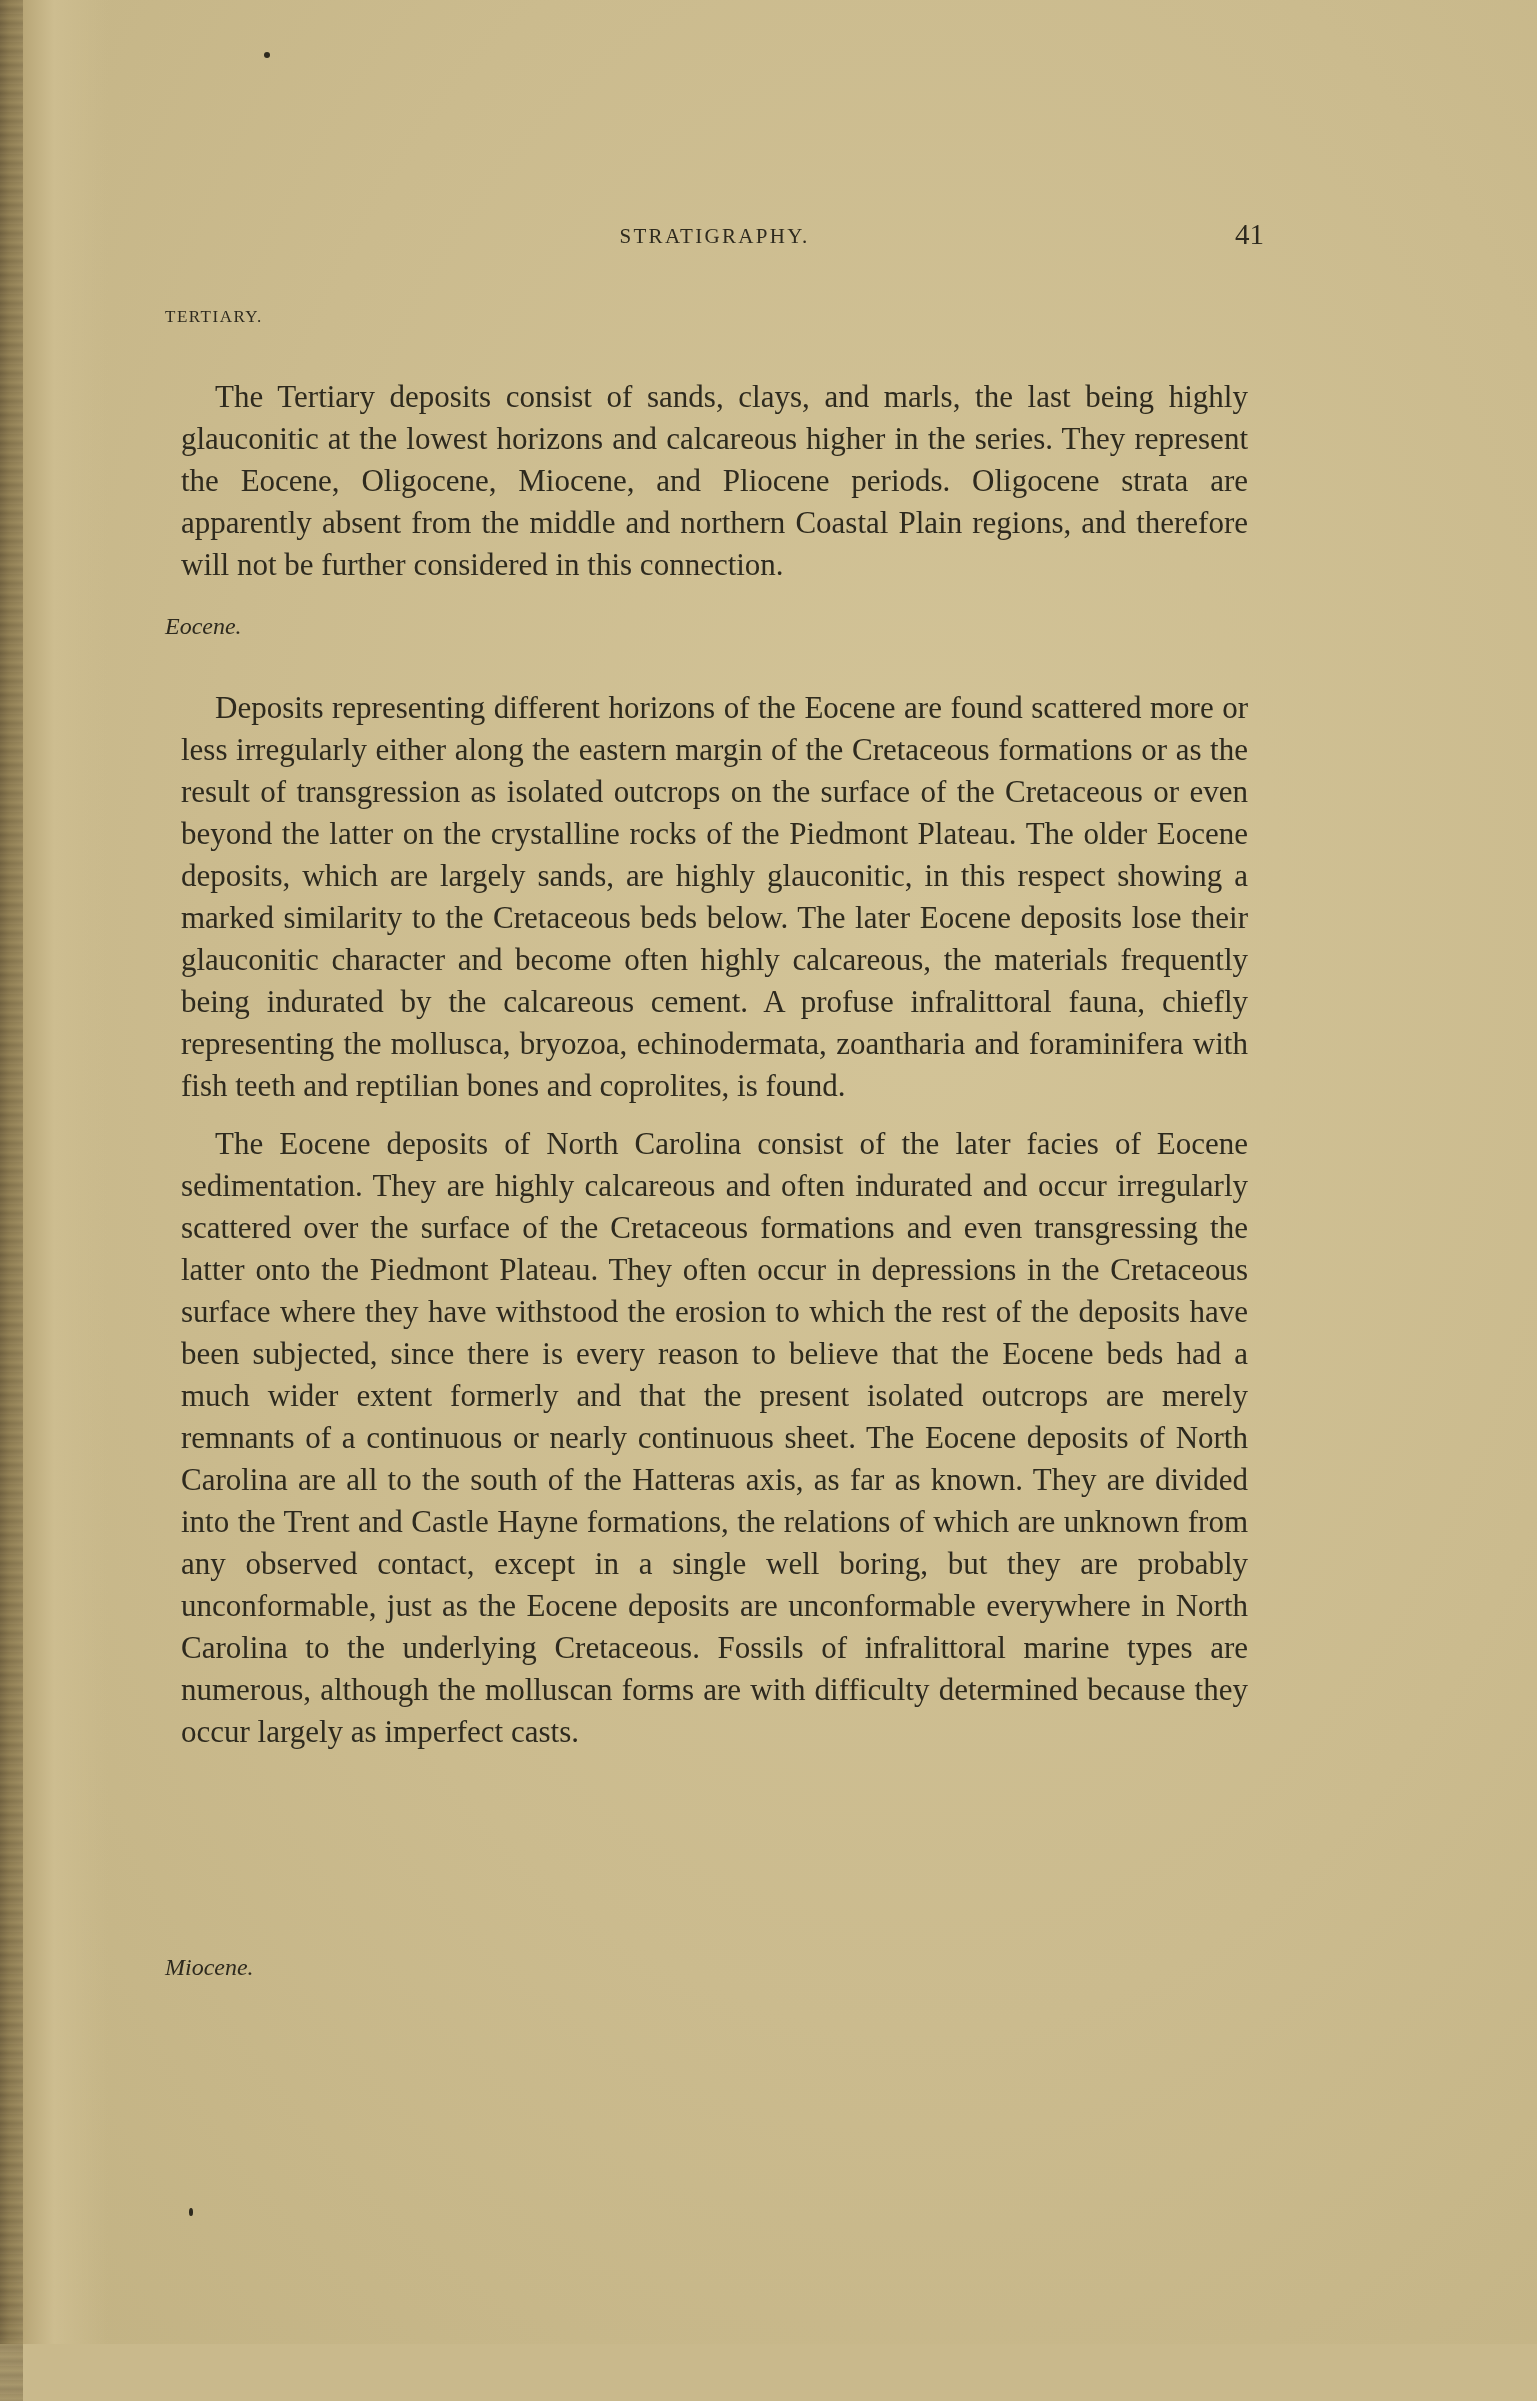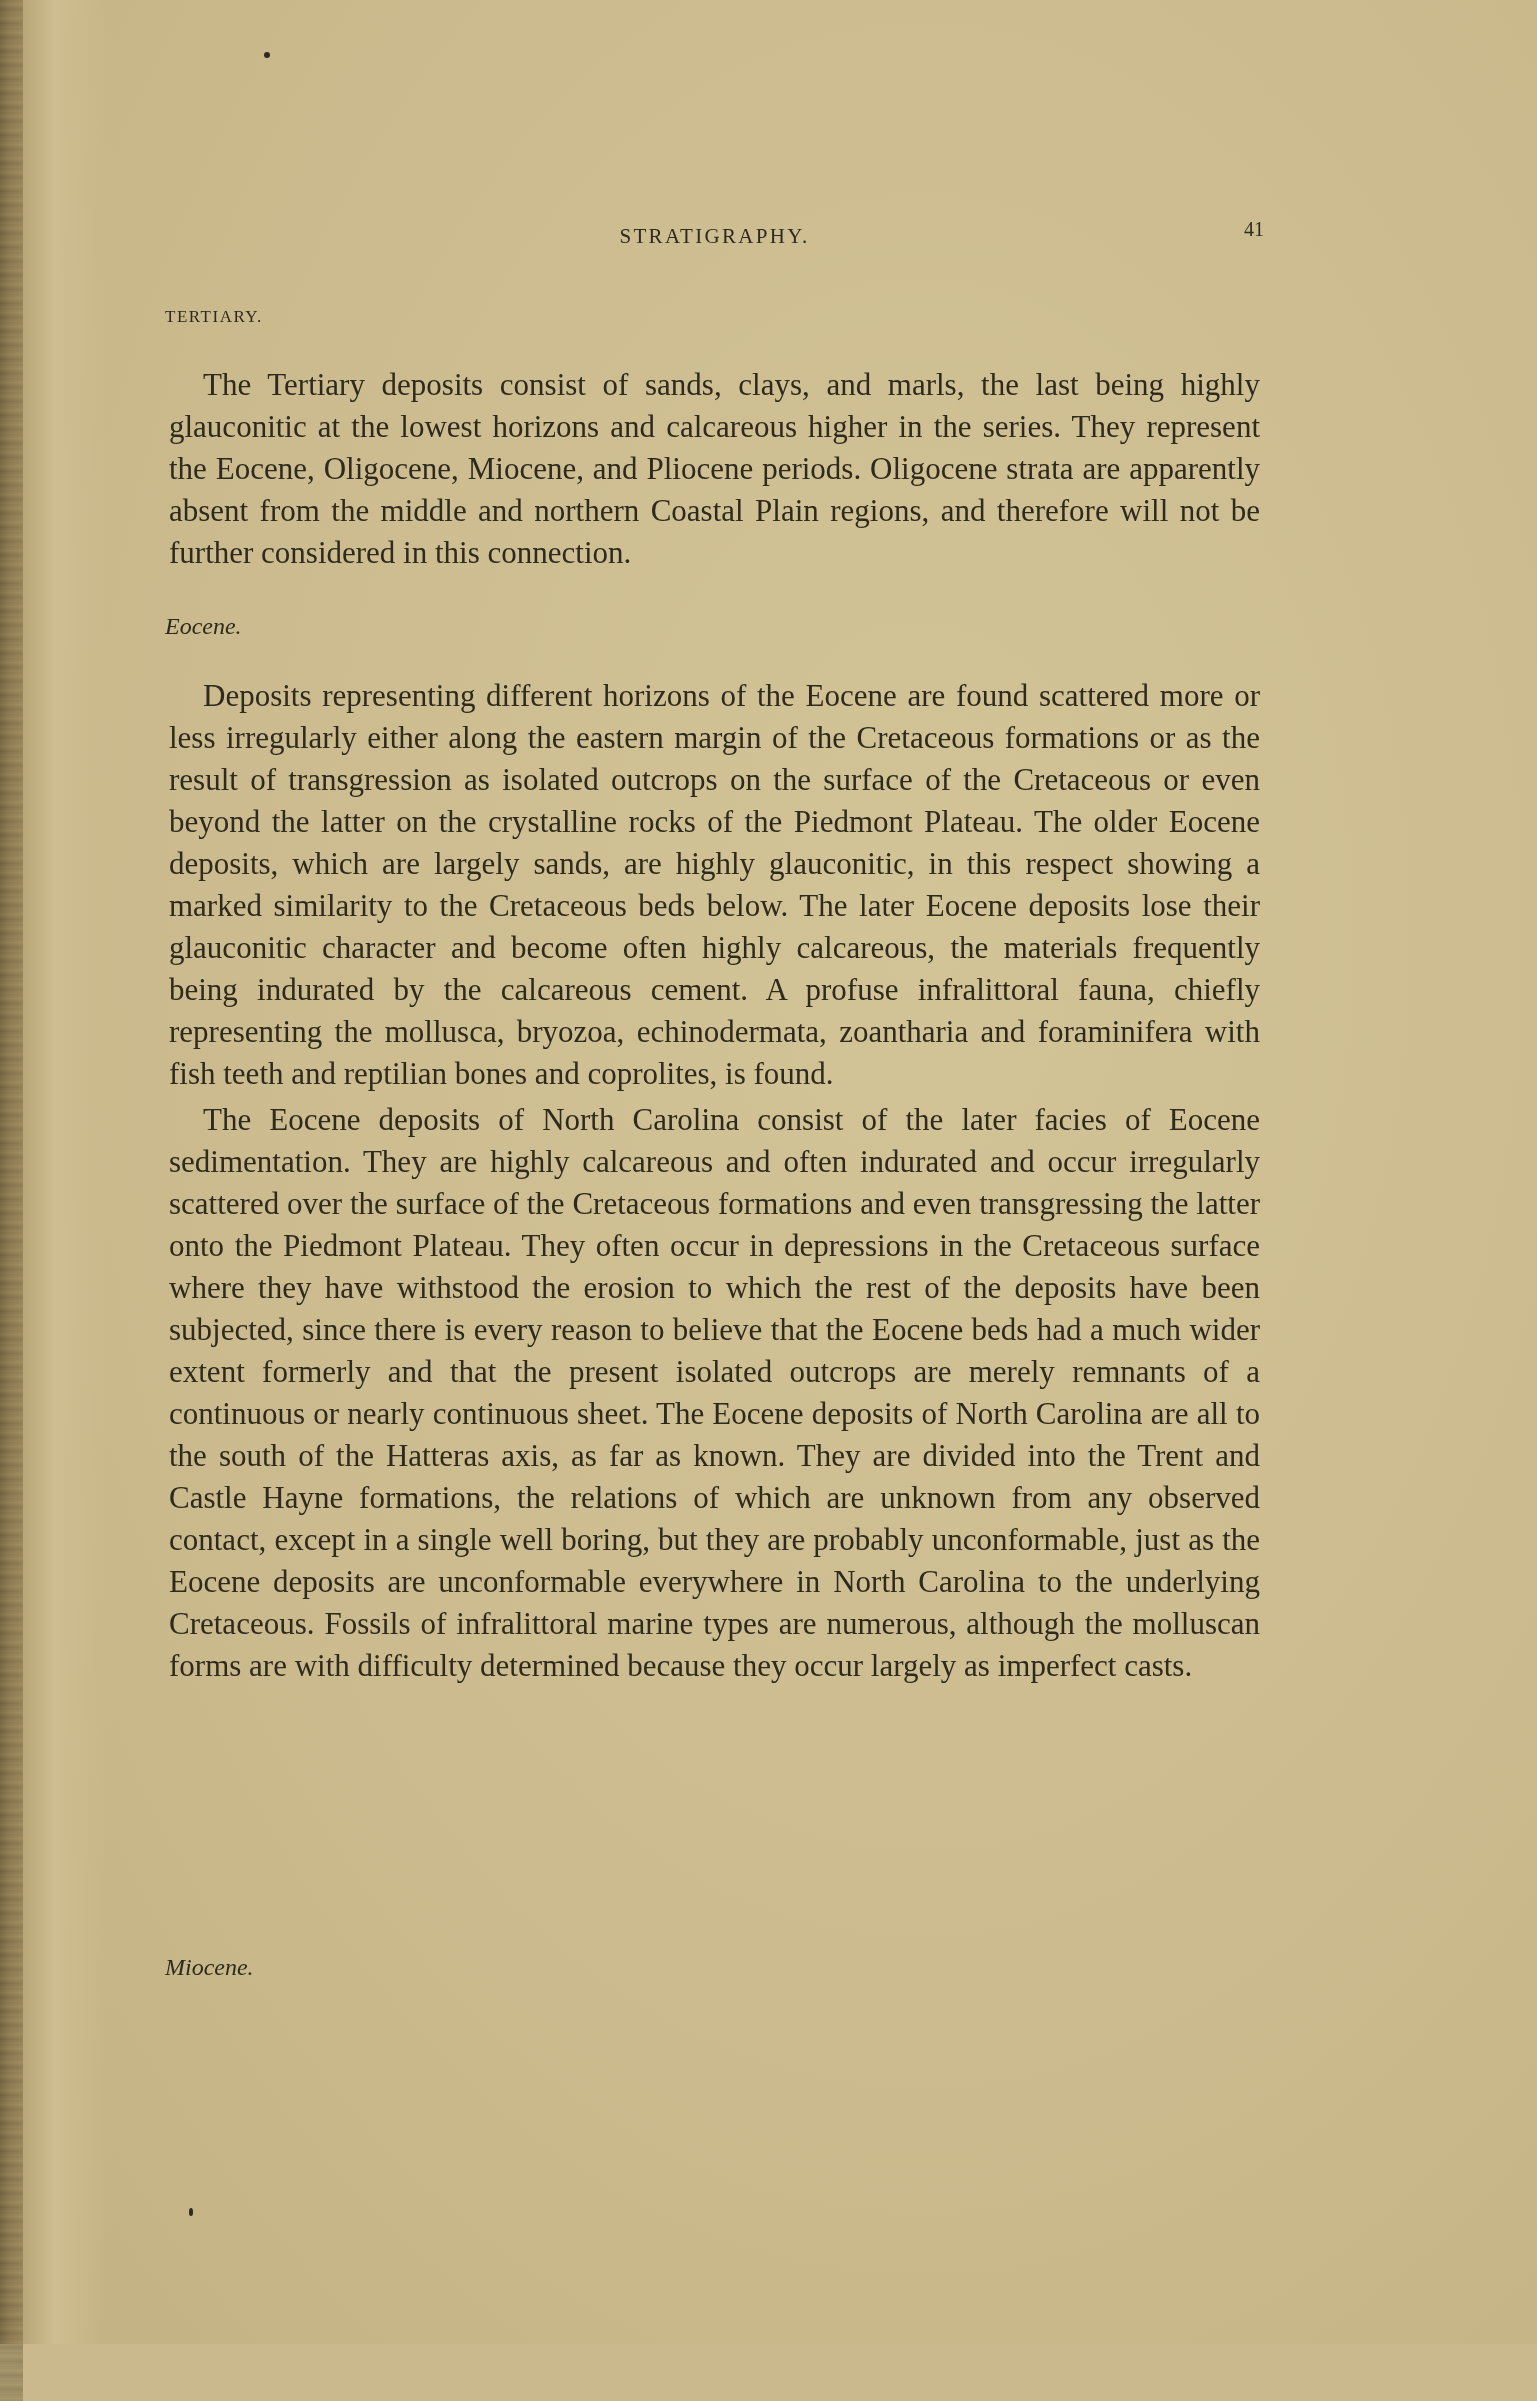--- a/index.html
+++ b/index.html
@@ -23,31 +23,31 @@
   }
   .speck { position: absolute; background: #2e2a1e; border-radius: 50%; }
   .running-head {
     position: absolute; top: 221px; left: 165px; width: 1099px; height: 31px;
   }
   .running-title {
     position: absolute; left: 0; right: 0; text-align: center;
     font-size: 21px; letter-spacing: 2.3px; top: 3.1px;
   }
   .page-number {
-    position: absolute; right: 0; top: -3.1px; font-size: 20px;
+    position: absolute; right: 0; top: -3.1px; font-size: 29px;
   }
   .section-head {
     position: absolute; top: 307px; left: 165px; width: 1099px;
     text-align: left; font-size: 17px; letter-spacing: 1.5px;
   }
   .text-block {
     position: absolute; left: 165px; width: 1099px;
     font-size: 31px; line-height: 42px; text-align: justify;
   }
-  .text-block p { margin: 4px; text-indent: 34px; }
+  .text-block p { margin: 16px; text-indent: 34px; }
   .subhead {
     position: absolute; left: 165px; width: 1099px; text-align: left;
     font-style: italic; font-size: 24px;
   }
 </style>
 </head>
 <body>
 
 <div class="page">
   <div class="spine"></div>

